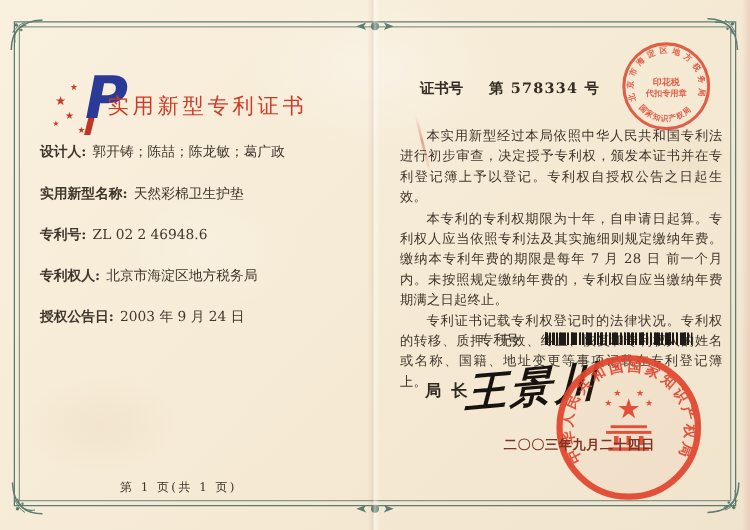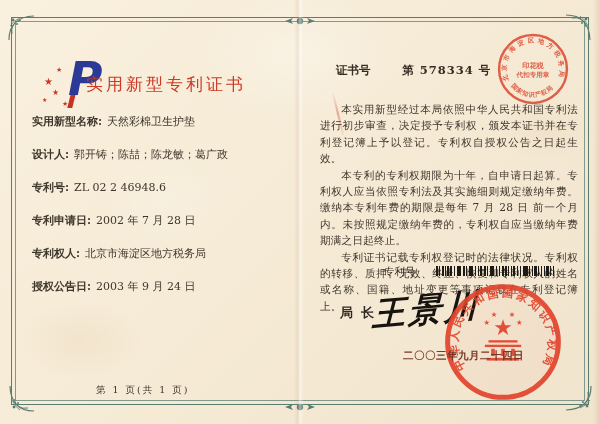--- a/index.html
+++ b/index.html
@@ -42,21 +42,21 @@
   .ls5{left:20px; top:44px; font-size:7px;}
   .title{position:absolute; left:86px; top:73px; font-size:17px; font-weight:normal;
     color:#ce3a26; letter-spacing:3px; white-space:nowrap;}
   .fields{position:absolute; left:32px; top:114px; width:260px;}
   .field-row{height:12px; margin-bottom:21px; font-size:11px; color:#3f362c; white-space:nowrap;}
   .field-row .lbl{font-weight:bold; margin-right:5px;}
   .page-note{position:absolute; left:96px; top:374px; font-size:9.5px; letter-spacing:2px; color:#3e342b;margin-top:10px;}
   
   .certno{position:absolute; left:336px; top:63px; font-size:11.5px; color:#352c23; white-space:nowrap;}
   .certno .lbl{font-weight:bold;}
-  .certno .val{margin-left:28px; font-weight:bold; letter-spacing:1px;}
+  .certno .val{margin-left:17px; font-weight:bold; letter-spacing:1px;}
   .crease{position:absolute; left:337px; top:92px; width:1.5px; height:44px;
     background:linear-gradient(to bottom, rgba(205,75,60,.0), rgba(205,75,60,.45), rgba(205,75,60,.05));
     transform:rotate(-14deg);}
   .body-text{position:absolute; left:320px; top:101px; width:258px; color:#3f362c;}
   .body-text p{margin:0; font-size:10.6px; line-height:16.4px; text-align:justify;
     text-indent:2em; letter-spacing:.2px;}
   .patent-row{position:absolute; left:384px; top:265px; font-size:10.5px; color:#352c23; white-space:nowrap;}
   .patent-row .lbl{font-weight:normal; margin-right:20px;}
   .barcode{display:inline-block; width:118px; height:10px; vertical-align:-1px;
     background:
@@ -145,30 +145,27 @@
     <span class="logo-star ls4">★</span>
     <span class="logo-star ls5">★</span>
     <span class="logo-slash"></span>
     <span class="logo-p">P</span>
   </div>
 
   <div class="title">实用新型专利证书</div>
 
   <div class="fields">
     <div class="field-row">
+      <span class="lbl">设计人:</span><span class="val">郭开铸；陈喆；陈龙敏；葛广政</span>
+    </div>
+    <div class="field-row">
       <span class="lbl">实用新型名称:</span><span class="val">天然彩棉卫生护垫</span>
     </div>
     <div class="field-row">
-      <span class="lbl">设计人:</span><span class="val">郭开铸；陈喆；陈龙敏；葛广政</span>
-    </div>
-    <div class="field-row">
       <span class="lbl">专利号:</span><span class="val">ZL 02 2 46948.6</span>
-    </div>
-    <div class="field-row">
-      <span class="lbl">专利申请日:</span><span class="val">2002 年 7 月 28 日</span>
     </div>
     <div class="field-row">
       <span class="lbl">专利权人:</span><span class="val">北京市海淀区地方税务局</span>
     </div>
     <div class="field-row">
       <span class="lbl">授权公告日:</span><span class="val">2003 年 9 月 24 日</span>
     </div>
   </div>
 
   <div class="page-note">第 1 页(共 1 页)</div>

